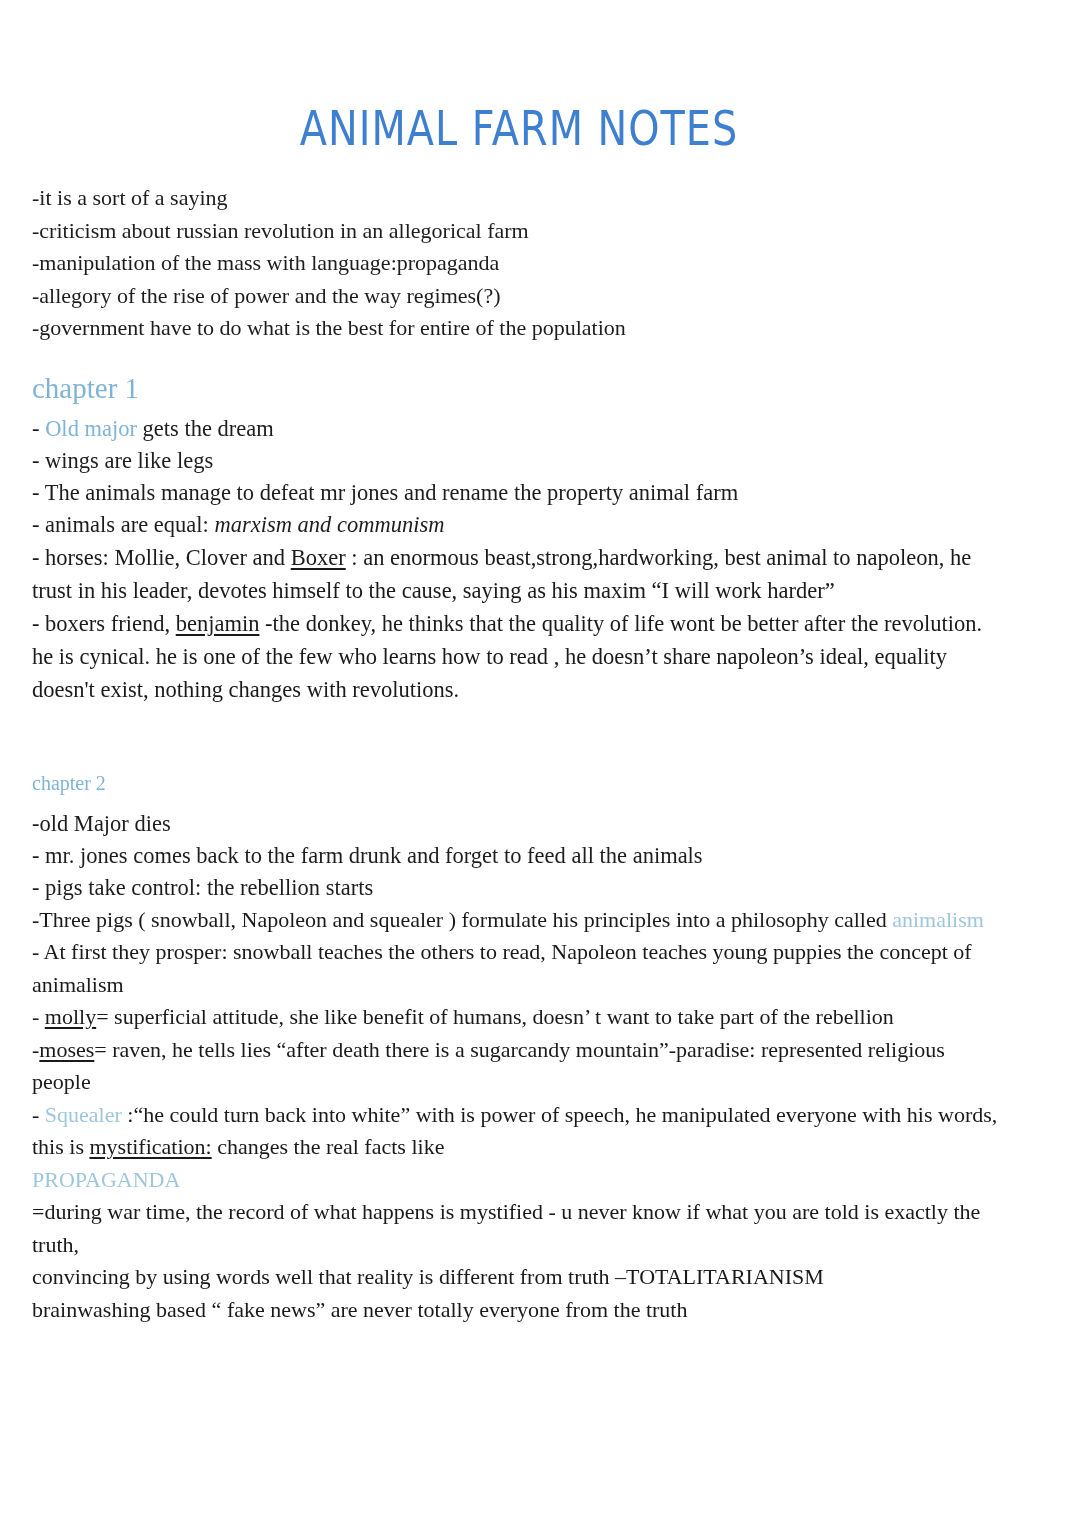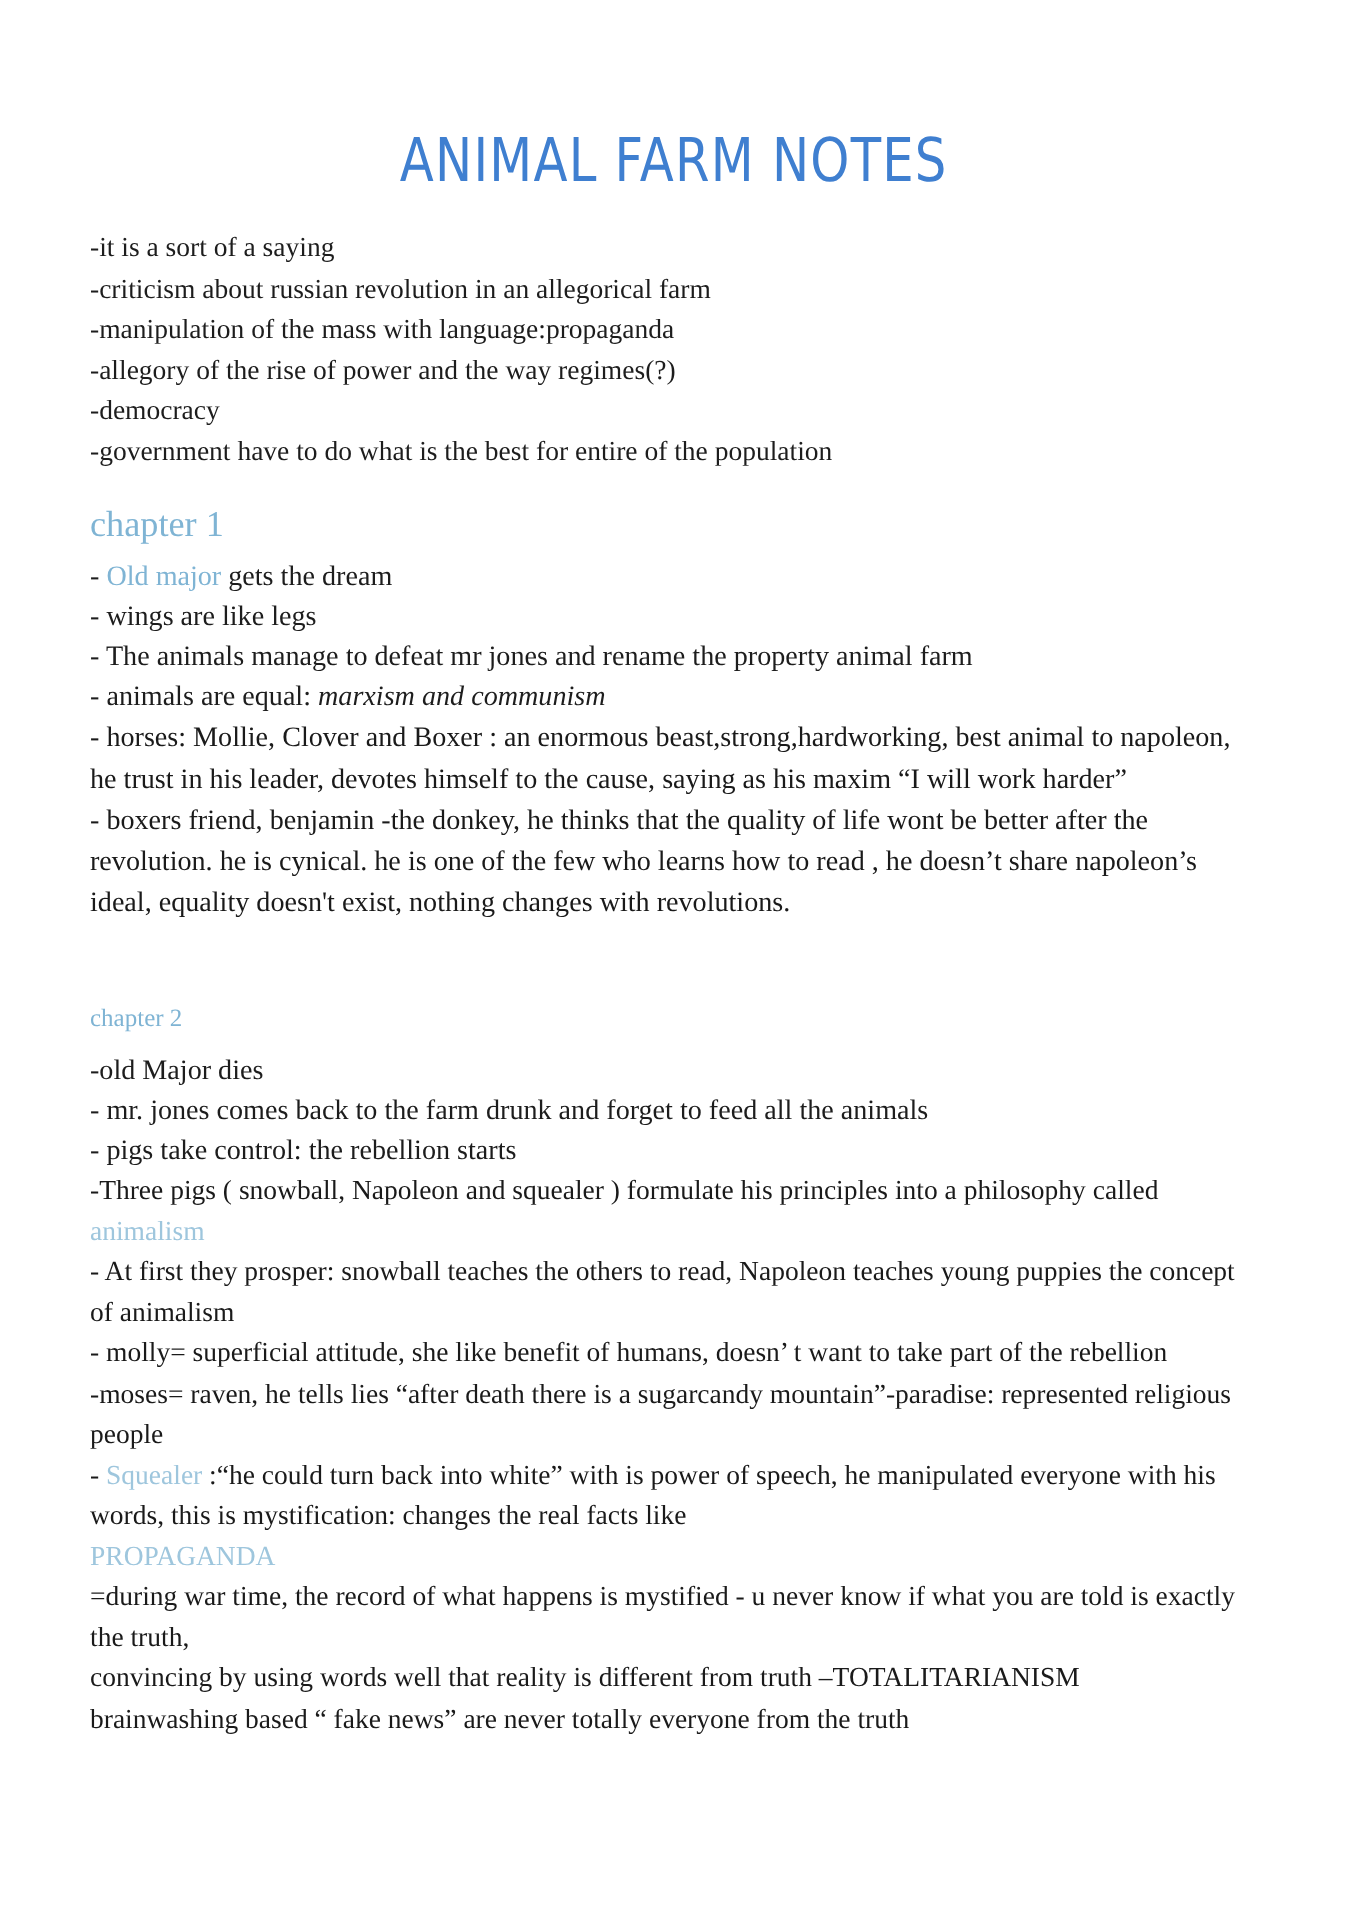--- a/index.html
+++ b/index.html
@@ -11,21 +11,21 @@
     width: 1080px;
     min-height: 1525px;
     font-family: "Liberation Serif", serif;
     color: #1a1a1a;
   }
   .page {
     position: relative;
     width: 1068px;
     min-height: 1525px;
     box-sizing: border-box;
-    padding: 100px 62px 40px 72px;
+    padding: 100px 62px 40px 32px;
     background: #ffffff;
   }
   .doc-title {
     text-align: center;
     font-family: "DejaVu Sans", sans-serif;
     font-weight: 400;
     font-size: 41px;
     letter-spacing: 1px;
     color: #3f7fd0;
     margin: 0 0 34px 0;
@@ -48,38 +48,37 @@
     line-height: 34px;
     color: #7fb4d4;
     margin: 0 0 8px 0;
   }
   .chapter-head.big {
     font-size: 20px;
   }
   .blue { color: #7fb4d4; }
   .blue-soft { color: #9ec6dd; margin-top: 20px; }
   .ital { font-style: italic; }
-  .und { text-underline-offset: 3px; }
+  .und { text-decoration: underline; text-underline-offset: 3px; }
   .intro .line { font-size: 22px; line-height: 32.5px; }
   .para { font-size: 22.5px; line-height: 33px; margin: 0; }
   .chapter2 .para { font-size: 22px; line-height: 32.5px; }
 </style>
 </head>
 <body>
 
 <div class="page">
 
   <h1 class="doc-title">ANIMAL FARM NOTES</h1>
 
   <div class="block intro">
     <p class="line">-it is a sort of a saying</p>
     <p class="line">-criticism about russian revolution in an allegorical farm</p>
     <p class="line">-manipulation of the mass with language:propaganda</p>
     <p class="line">-allegory of the rise of power and the way regimes(?)</p>
-    <p class="line">-democracy</p>
     <p class="line">-government have to do what is the best for entire of the population</p>
   </div>
 
   <div class="gap-md"></div>
 
   <div class="block chapter1">
     <p class="chapter-head">chapter 1</p>
 
     <p class="line"><span>- </span><span class="blue">Old major</span><span> gets the dream</span></p>
 

